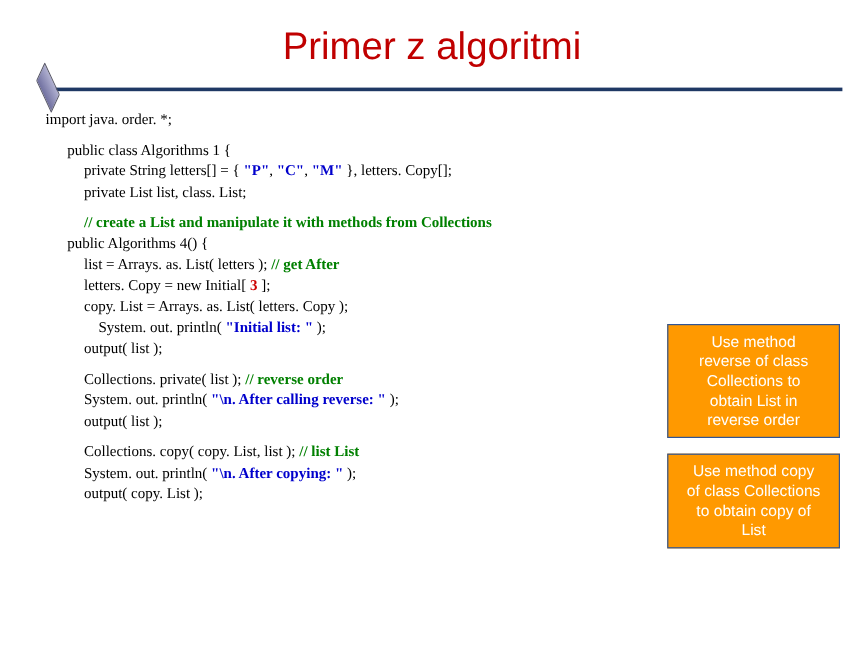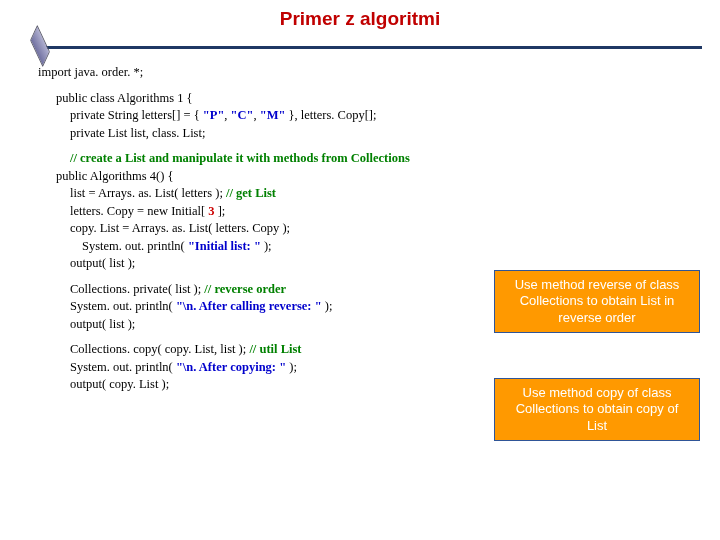--- a/index.html
+++ b/index.html
@@ -6,24 +6,24 @@
   body {
     width: 720px;
     height: 540px;
     background: #ffffff;
     font-family: Arial, sans-serif;
     position: relative;
     overflow: hidden;
   }
   .title {
     text-align: center;
-    font-size: 19px;
+    font-size: 32px;
     color: #c00000;
-    padding-top: 8px;
-    font-weight: bold;
+    padding-top: 20px;
+    font-weight: normal;
   }
   .underline-wrap {
     position: relative;
     margin-top: 12px;
     height: 12px;
   }
   .diamond {
     width: 28px;
     height: 16px;
     background: linear-gradient(to bottom, #b0b0d0, #7070a0);
@@ -53,21 +53,21 @@
   .bold { font-weight: 400; }
   .green { color: #008000; font-weight: 700; }
   .blue { color: #0000cc; font-weight: 700; }
   .red { color: #cc0000; font-weight: 700; }
   .ind1 { padding-left: 18px; }
   .ind2 { padding-left: 32px; }
   .ind3 { padding-left: 44px; }
   .callout {
     position: absolute;
     right: 20px;
-    width: 206px;
+    width: 144px;
     background: #ff9900;
     color: #ffffff;
     font-family: Arial, sans-serif;
     font-size: 13px;
     text-align: center;
     padding: 6px 14px;
     border: 1px solid #2f5597;
     line-height: 1.25;
   }
   .callout1 { top: 270px; }
@@ -86,29 +86,29 @@
 
 <div class="code-area">
   <div><span class="bold">import</span><span> java. order. *;</span></div>
   <div class="break"></div>
   <div class="ind1 bold">public class Algorithms 1 {</div>
   <div class="ind2"><span class="bold">private</span><span> String letters[] = { </span><span class="blue">"P"</span><span>, </span><span class="blue">"C"</span><span>, </span><span class="blue">"M"</span><span> }, letters. Copy[];</span></div>
   <div class="ind2"><span class="bold">private</span><span> List list, class. List;</span></div>
   <div class="break"></div>
   <div class="ind2 green">// create a List and manipulate it with methods from Collections</div>
   <div class="ind1"><span class="bold">public</span><span> Algorithms 4()      {</span></div>
-  <div class="ind2"><span>list = Arrays. as. List( letters );    </span><span class="green">// get List</span></div>
+  <div class="ind2"><span>list = Arrays. as. List( letters );    </span><span class="green">// get After</span></div>
   <div class="ind2"><span>letters. Copy = </span><span class="bold">new</span><span> Initial[ </span><span class="red">3</span><span> ];</span></div>
   <div class="ind2">copy. List = Arrays. as. List( letters. Copy );</div>
   <div class="ind3"><span>System. out. println( </span><span class="blue">"Initial list: "</span><span> );</span></div>
   <div class="ind2">output( list );</div>
   <div class="break"></div>
   <div class="ind2"><span>Collections. private( list );       </span><span class="green">// reverse order</span></div>
   <div class="ind2"><span>System. out. println( </span><span class="blue">"\n. After calling reverse: "</span><span> );</span></div>
   <div class="ind2">output( list );</div>
   <div class="break"></div>
-  <div class="ind2"><span>Collections. copy( copy. List, list );  </span><span class="green">// util List</span></div>
+  <div class="ind2"><span>Collections. copy( copy. List, list );  </span><span class="green">// list List</span></div>
   <div class="ind2"><span>System. out. println( </span><span class="blue">"\n. After copying: "</span><span> );</span></div>
   <div class="ind2">output( copy. List );</div>
 </div>
 
 <div class="callout callout1">Use method reverse of class Collections to obtain List in reverse order</div>
 <div class="callout callout2">Use method copy of class Collections to obtain copy of List</div>
 
 </body></html>

